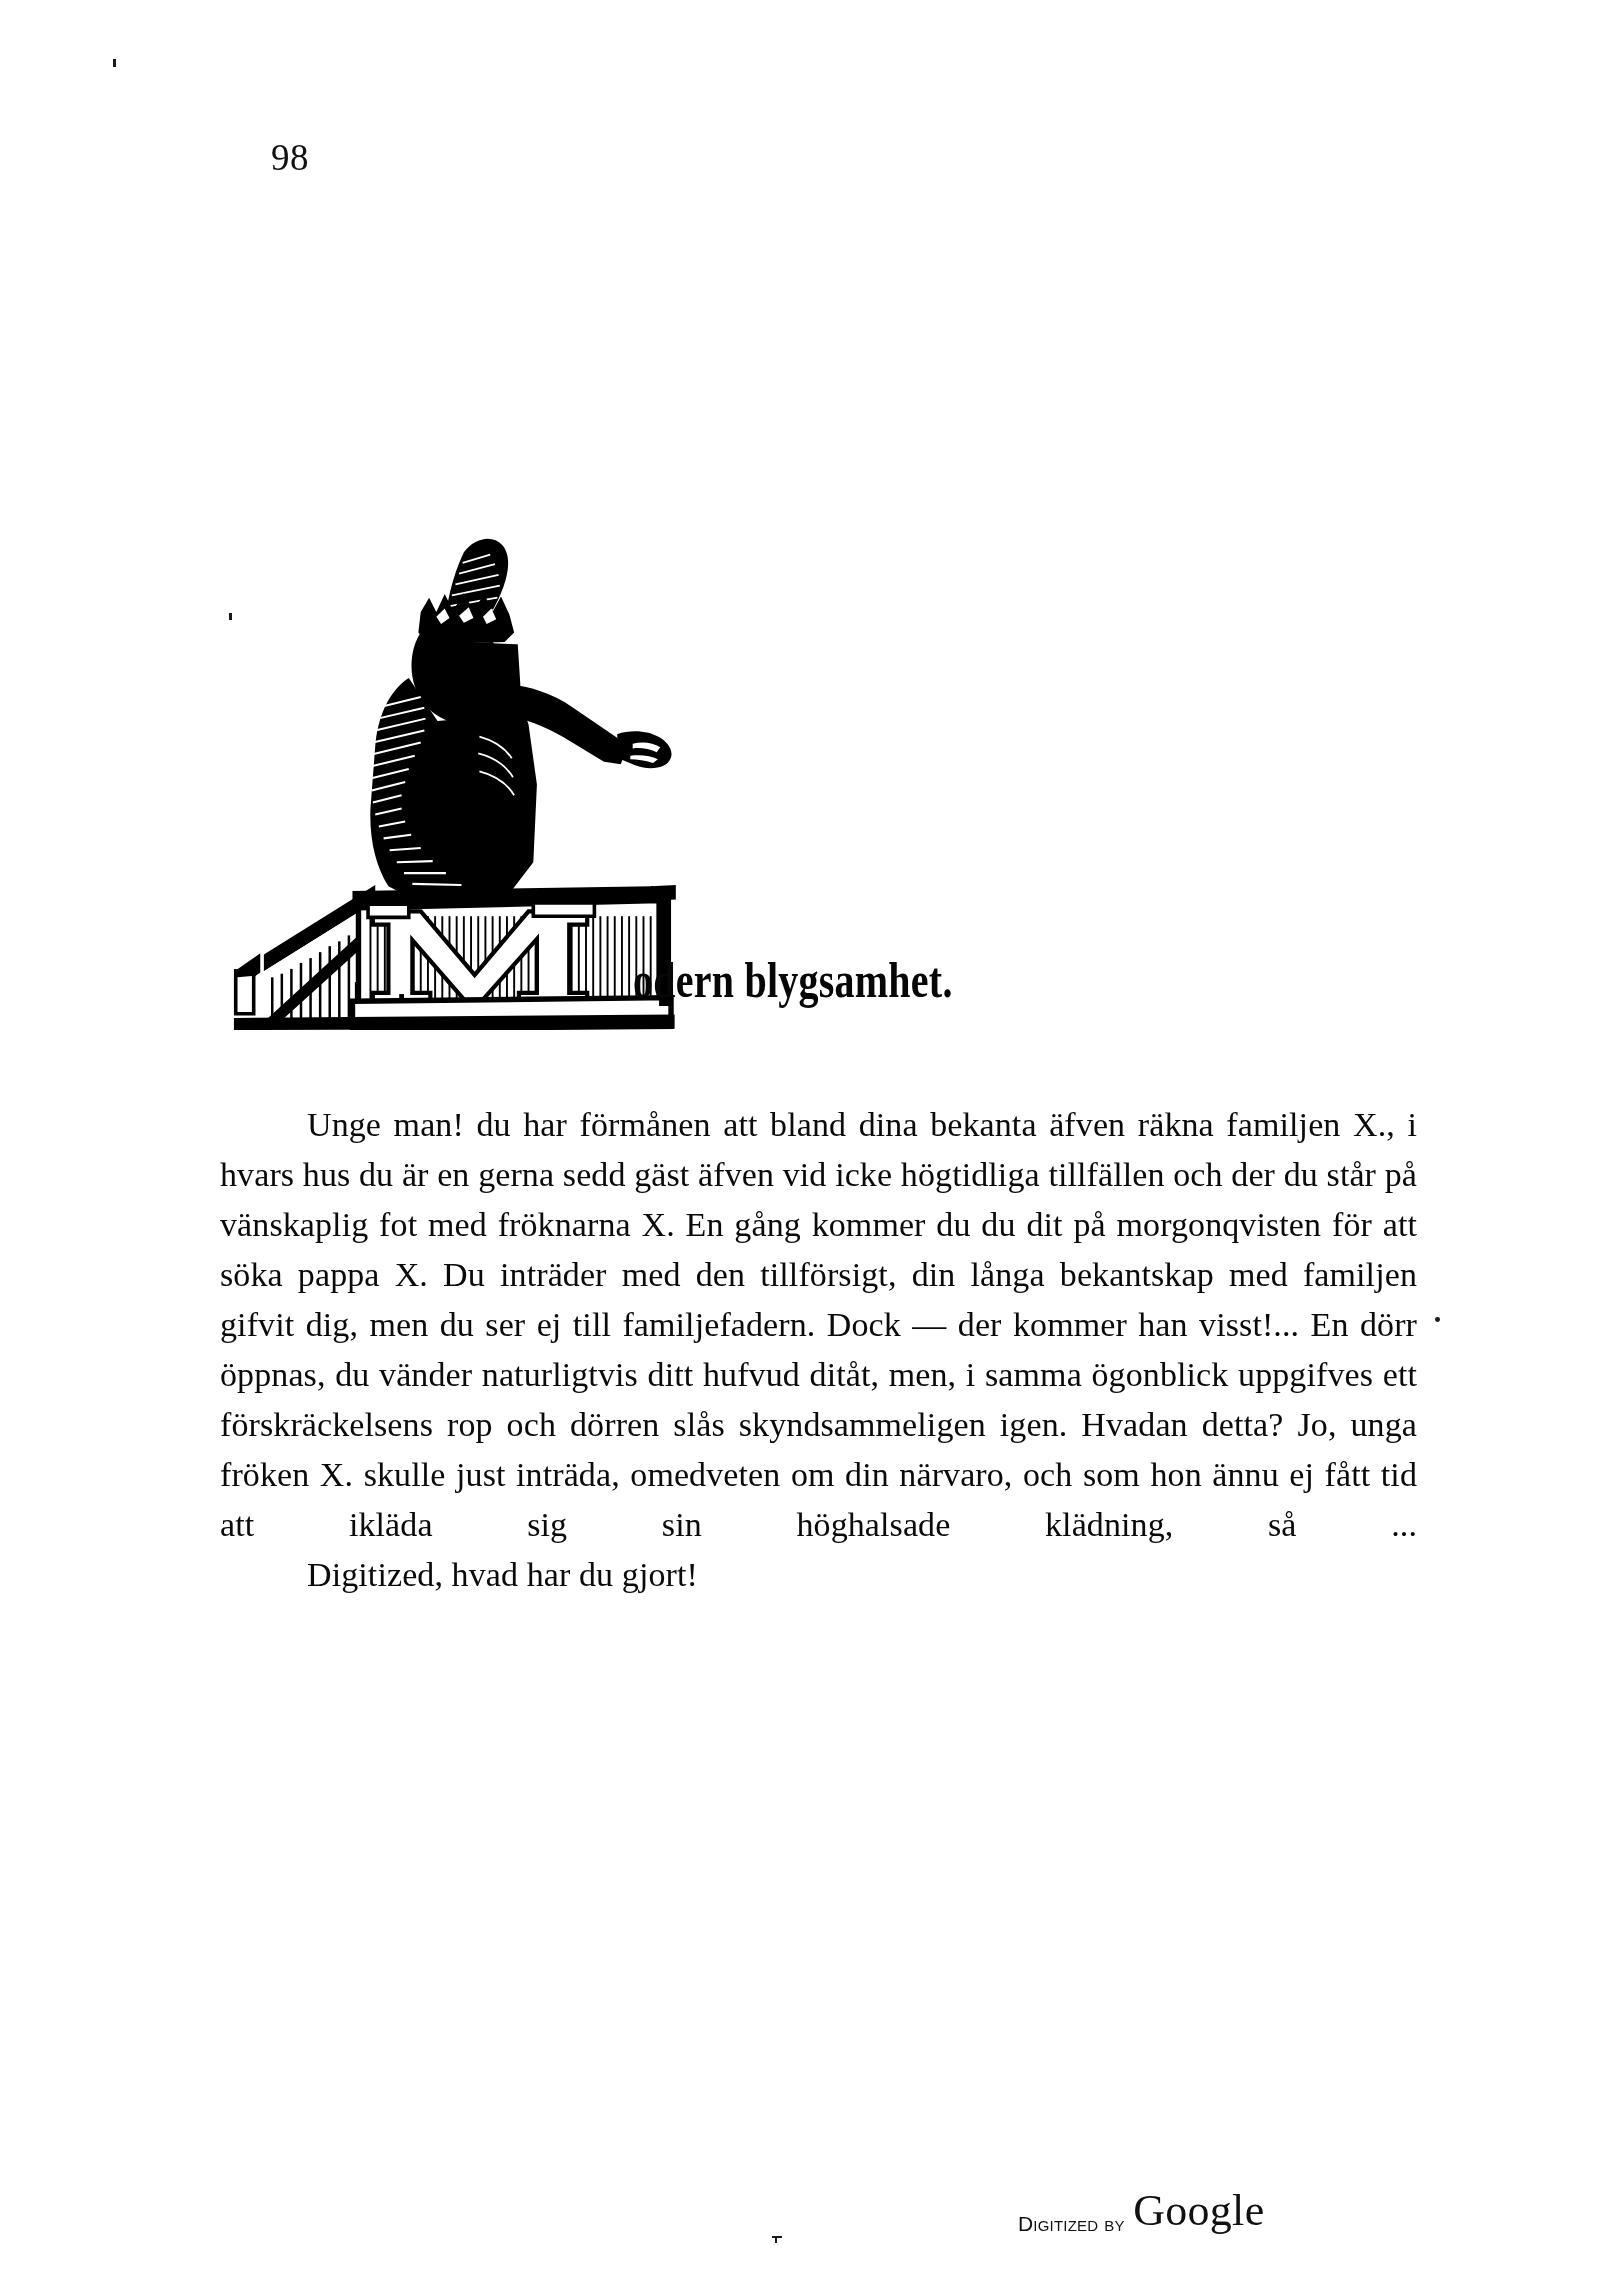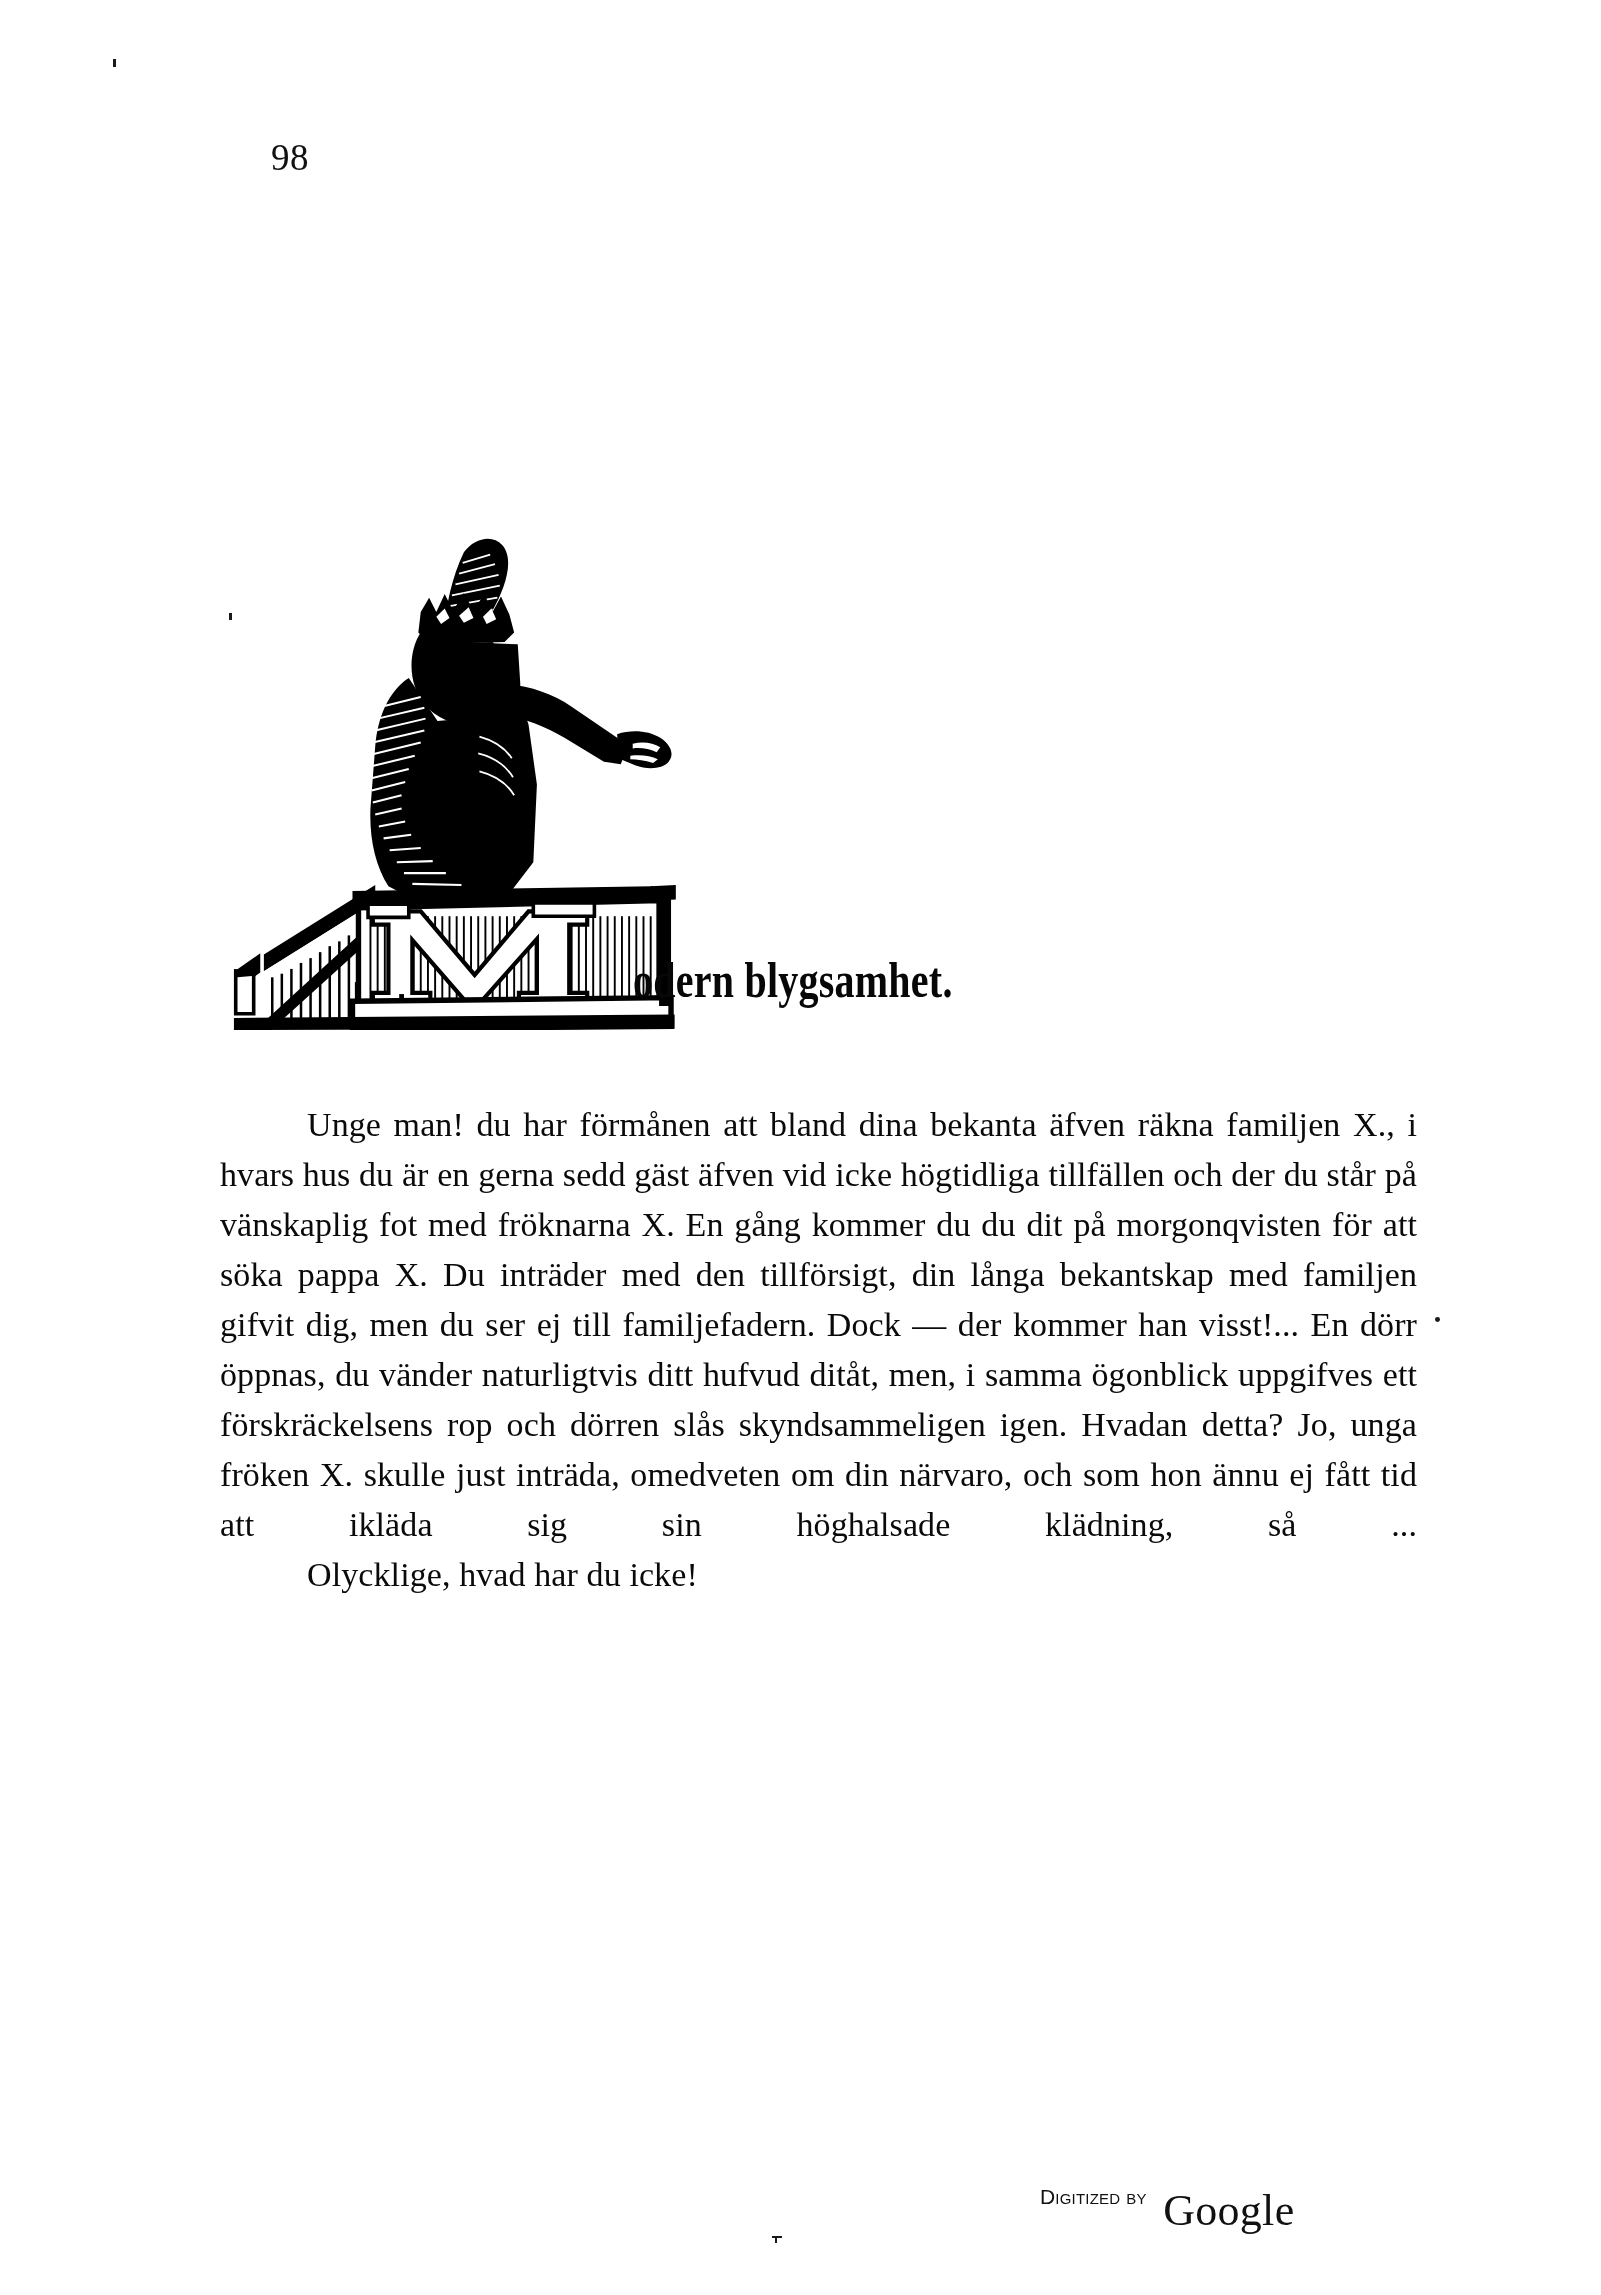--- a/index.html
+++ b/index.html
@@ -91,26 +91,25 @@
     text-indent: 87px;
     text-align: justify;
   }
   #body-text p.last-line-justify {
     text-align-last: justify;
   }
 
   
   #watermark {
     position: absolute;
-    left: 1040px;
+    left: 1018px;
     top: 2185px;
     display: flex;
-    align-items: flex-start;
+    align-items: flex-end;
     color: #111;
-    gap: 8px;
   }
   #watermark .wm-digitized {
     font-family: "Liberation Sans", "DejaVu Sans", sans-serif;
     font-size: 21px;
     font-variant: small-caps;
     letter-spacing: 0.2px;
     margin-right: 8.4px;
     white-space: nowrap;
   }
   #watermark .wm-google {
@@ -306,21 +305,21 @@
 
         <path d="M336 780 L344 780 L344 788 L336 788 Z"></path>
       </g>
     </svg>
   </div>
 
   <div id="chapter-title">odern blygsamhet.</div>
 
   <div id="body-text">
     <p class="last-line-justify">Unge man! du har förmånen att bland dina bekanta äfven räkna familjen X., i hvars hus du är en gerna sedd gäst äfven vid icke högtidliga tillfällen och der du står på vänskaplig fot med fröknarna X. En gång kommer du du dit på morgonqvisten för att söka pappa X. Du inträder med den tillförsigt, din långa bekantskap med familjen gifvit dig, men du ser ej till familjefadern. Dock — der kommer han visst!... En dörr öppnas, du vänder naturligtvis ditt hufvud ditåt, men, i samma ögonblick uppgifves ett förskräckelsens rop och dörren slås skyndsammeligen igen. Hvadan detta? Jo, unga fröken X. skulle just inträda, omedveten om din närvaro, och som hon ännu ej fått tid att ikläda sig sin höghalsade klädning, så ...</p>
-    <p>Olycklige, hvad har du icke!</p>
+    <p>Digitized, hvad har du gjort!</p>
   </div>
 
   <div id="watermark">
     <span class="wm-digitized">Digitized by</span>
     <span class="wm-google">Google</span>
   </div>
 
 </div>
 
 

